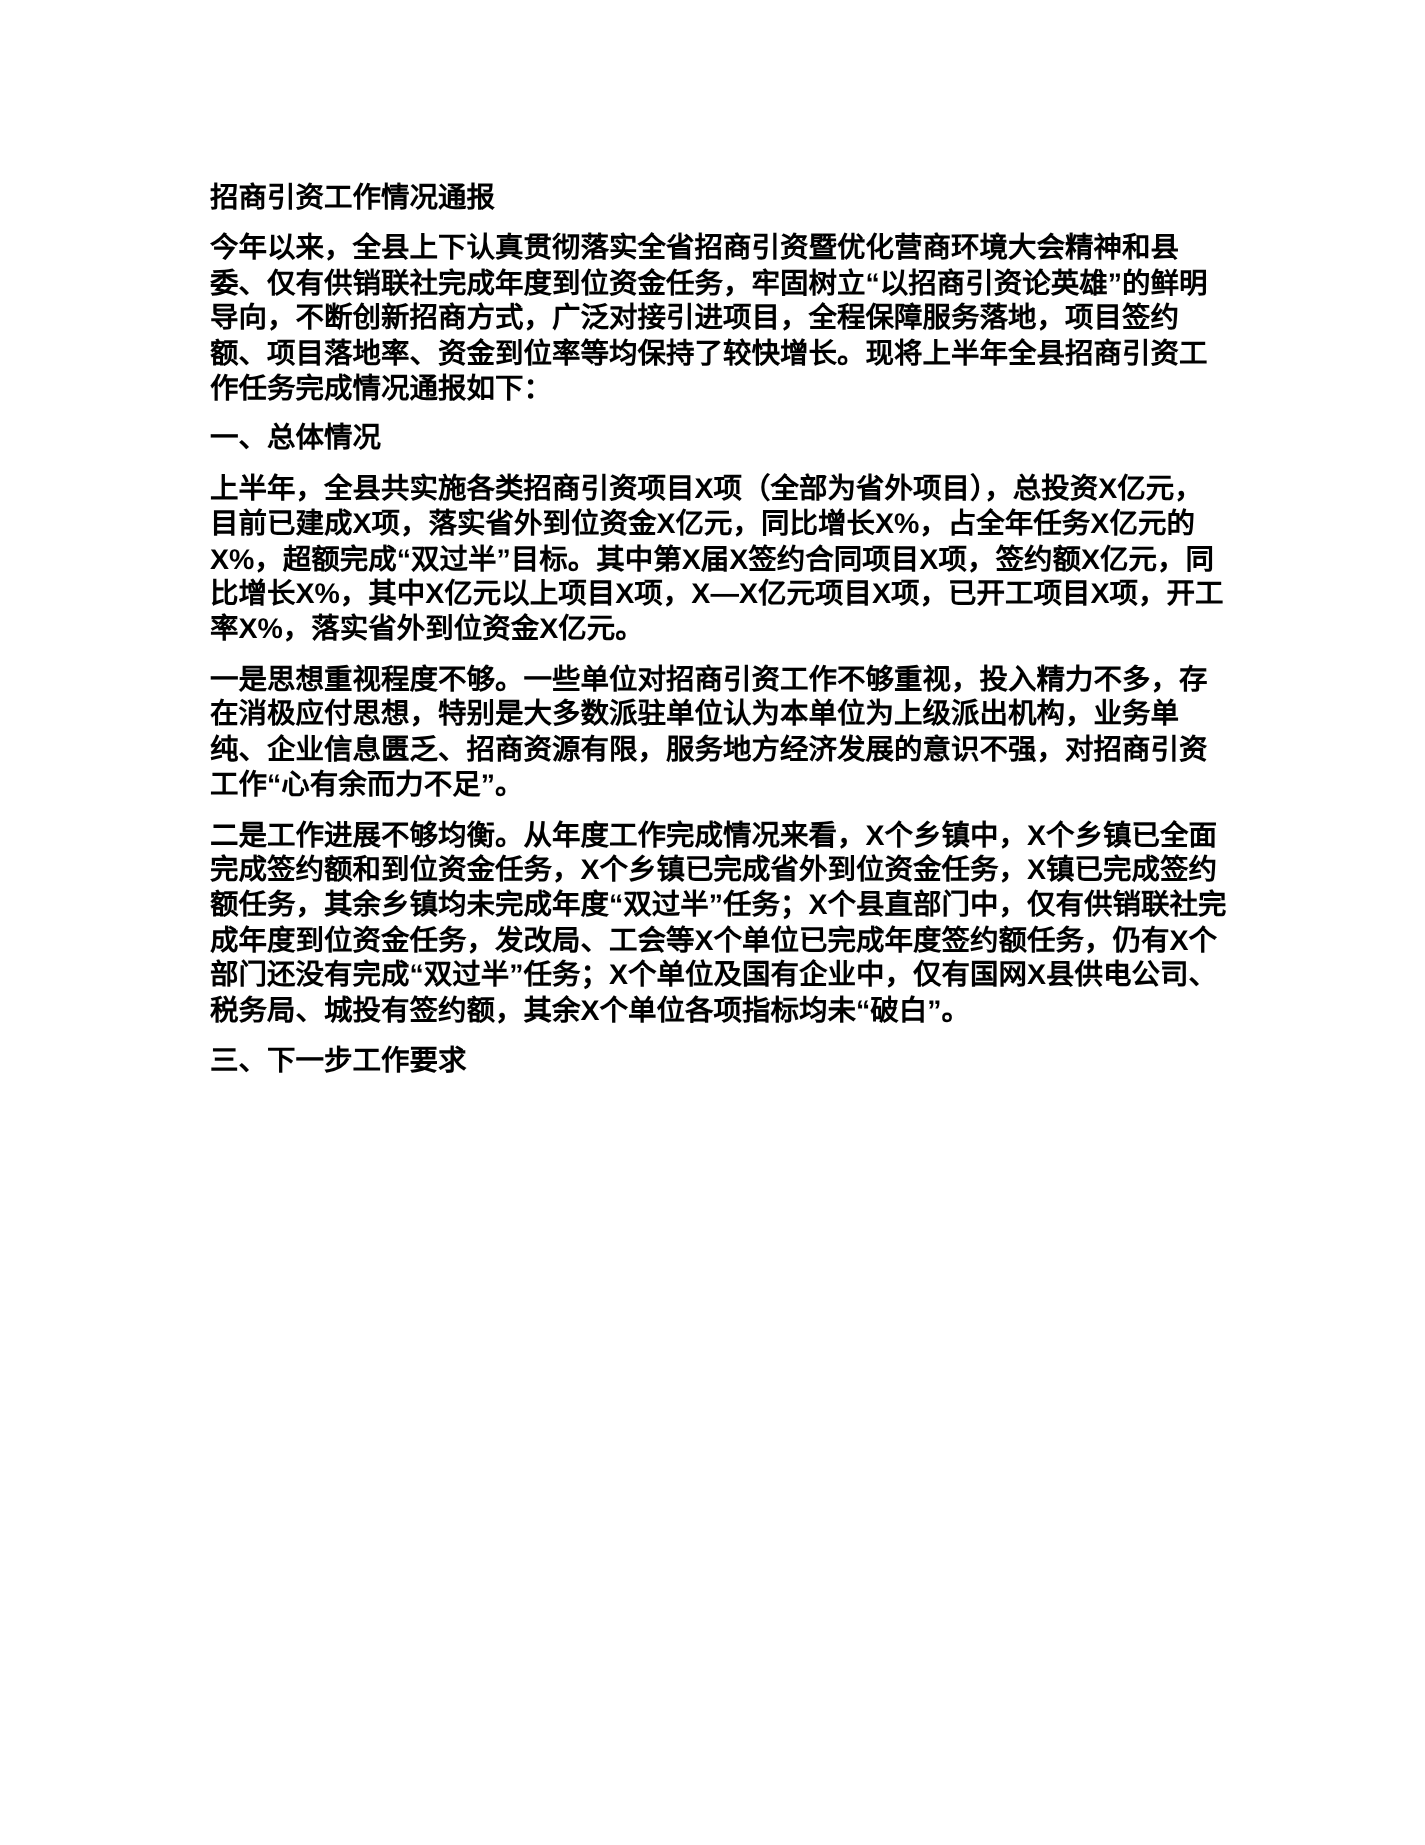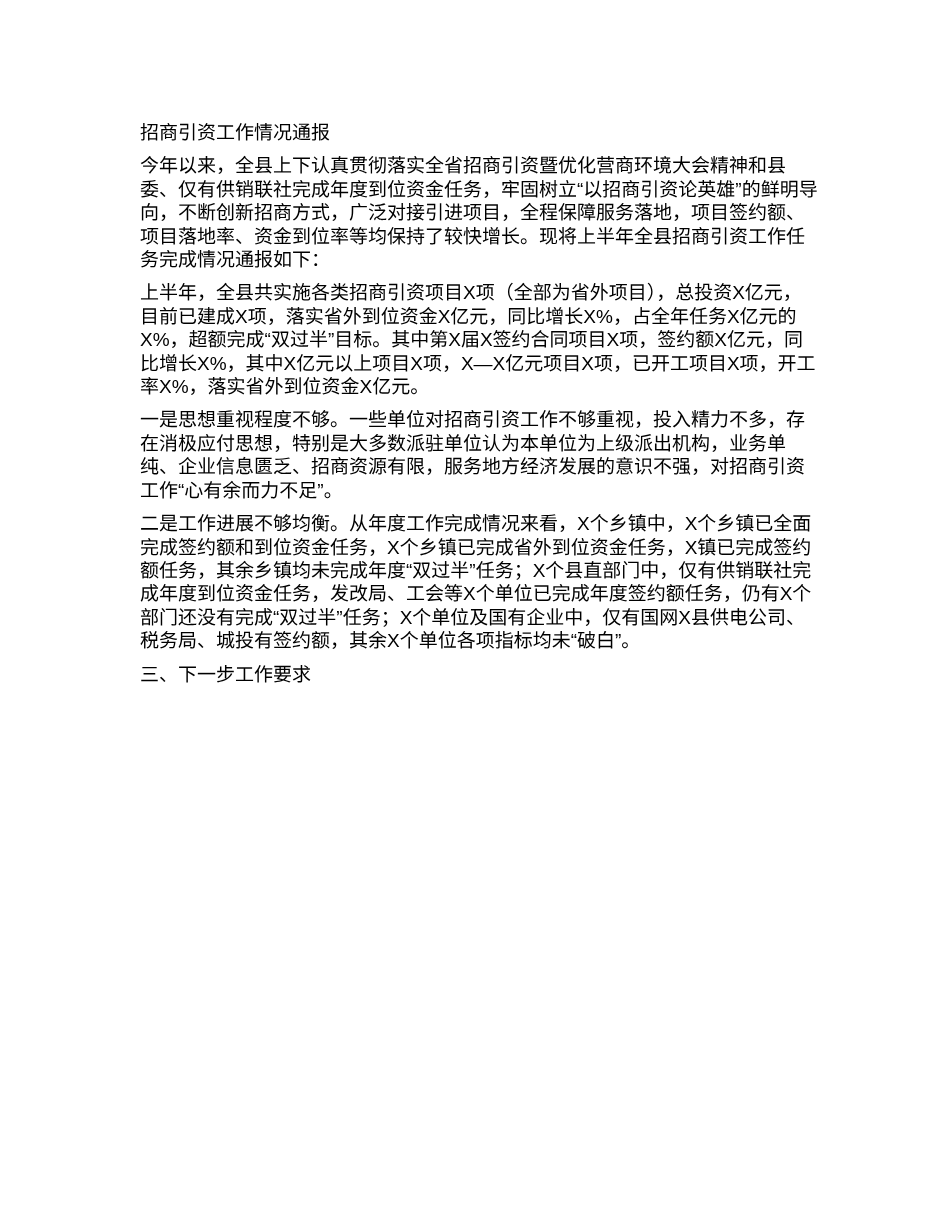--- a/index.html
+++ b/index.html
@@ -23,35 +23,36 @@
     width: 678px;
     color: #000000;
     font-size: 19px;
     line-height: 23.4px;
     text-align: left;
     word-break: break-all;
   }
   .doc p {
     margin: 0 0 10px 0;
     padding: 0;
-    font-weight: normal;
+    font-weight: bold;
   }
   .doc p:last-child {
     margin-bottom: 0;
   }
 </style>
 </head>
 <body>
 
 <div class="page">
   <div class="doc">
     <p>招商引资工作情况通报</p>
 
     <p>今年以来，全县上下认真贯彻落实全省招商引资暨优化营商环境大会精神和县委、仅有供销联社完成年度到位资金任务，牢固树立“以招商引资论英雄”的鲜明导向，不断创新招商方式，广泛对接引进项目，全程保障服务落地，项目签约额、项目落地率、资金到位率等均保持了较快增长。现将上半年全县招商引资工作任务完成情况通报如下：</p>
 
+    <p>一、总体情况</p>
 
     <p>上半年，全县共实施各类招商引资项目X项（全部为省外项目），总投资X亿元，目前已建成X项，落实省外到位资金X亿元，同比增长X%，占全年任务X亿元的X%，超额完成“双过半”目标。其中第X届X签约合同项目X项，签约额X亿元，同比增长X%，其中X亿元以上项目X项，X—X亿元项目X项，已开工项目X项，开工率X%，落实省外到位资金X亿元。</p>
 
 
 
     <p>一是思想重视程度不够。一些单位对招商引资工作不够重视，投入精力不多，存在消极应付思想，特别是大多数派驻单位认为本单位为上级派出机构，业务单纯、企业信息匮乏、招商资源有限，服务地方经济发展的意识不强，对招商引资工作“心有余而力不足”。</p>
 
     <p>二是工作进展不够均衡。从年度工作完成情况来看，X个乡镇中，X个乡镇已全面完成签约额和到位资金任务，X个乡镇已完成省外到位资金任务，X镇已完成签约额任务，其余乡镇均未完成年度“双过半”任务；X个县直部门中，仅有供销联社完成年度到位资金任务，发改局、工会等X个单位已完成年度签约额任务，仍有X个部门还没有完成“双过半”任务；X个单位及国有企业中，仅有国网X县供电公司、税务局、城投有签约额，其余X个单位各项指标均未“破白”。</p>
 
 

